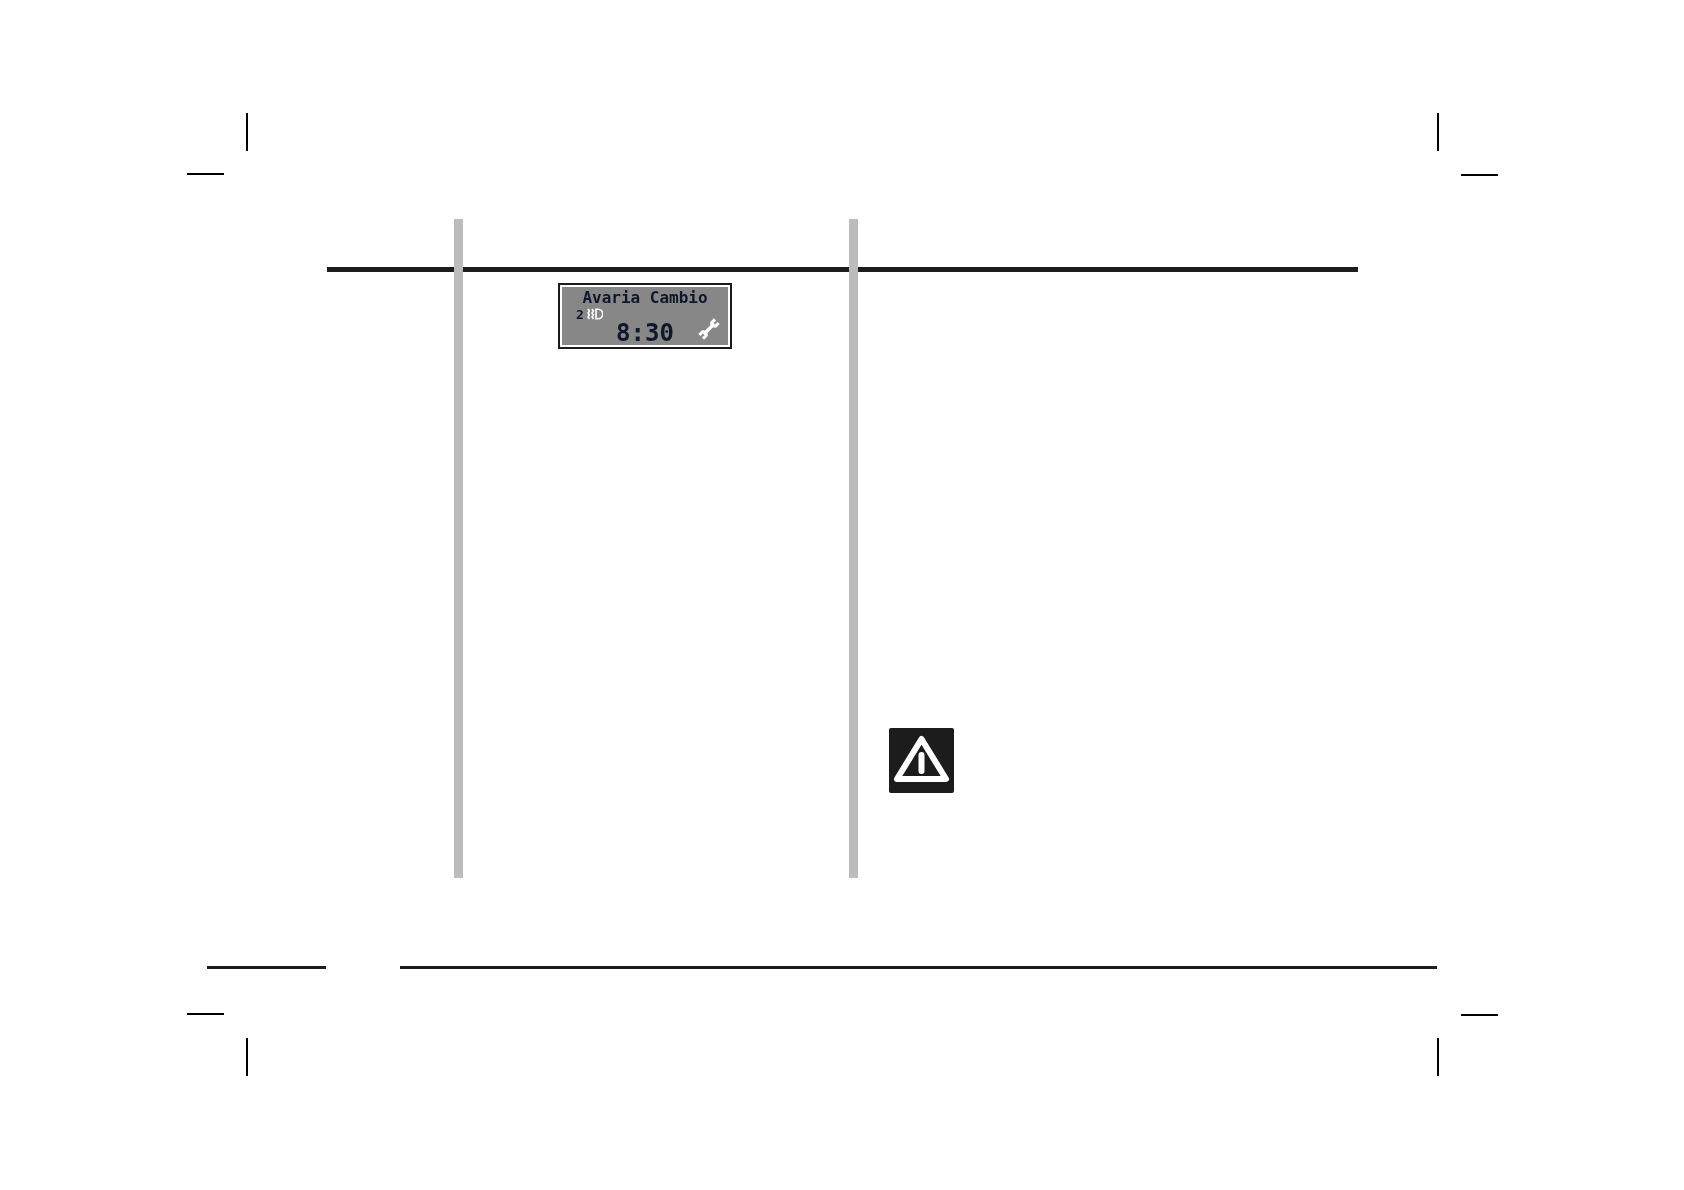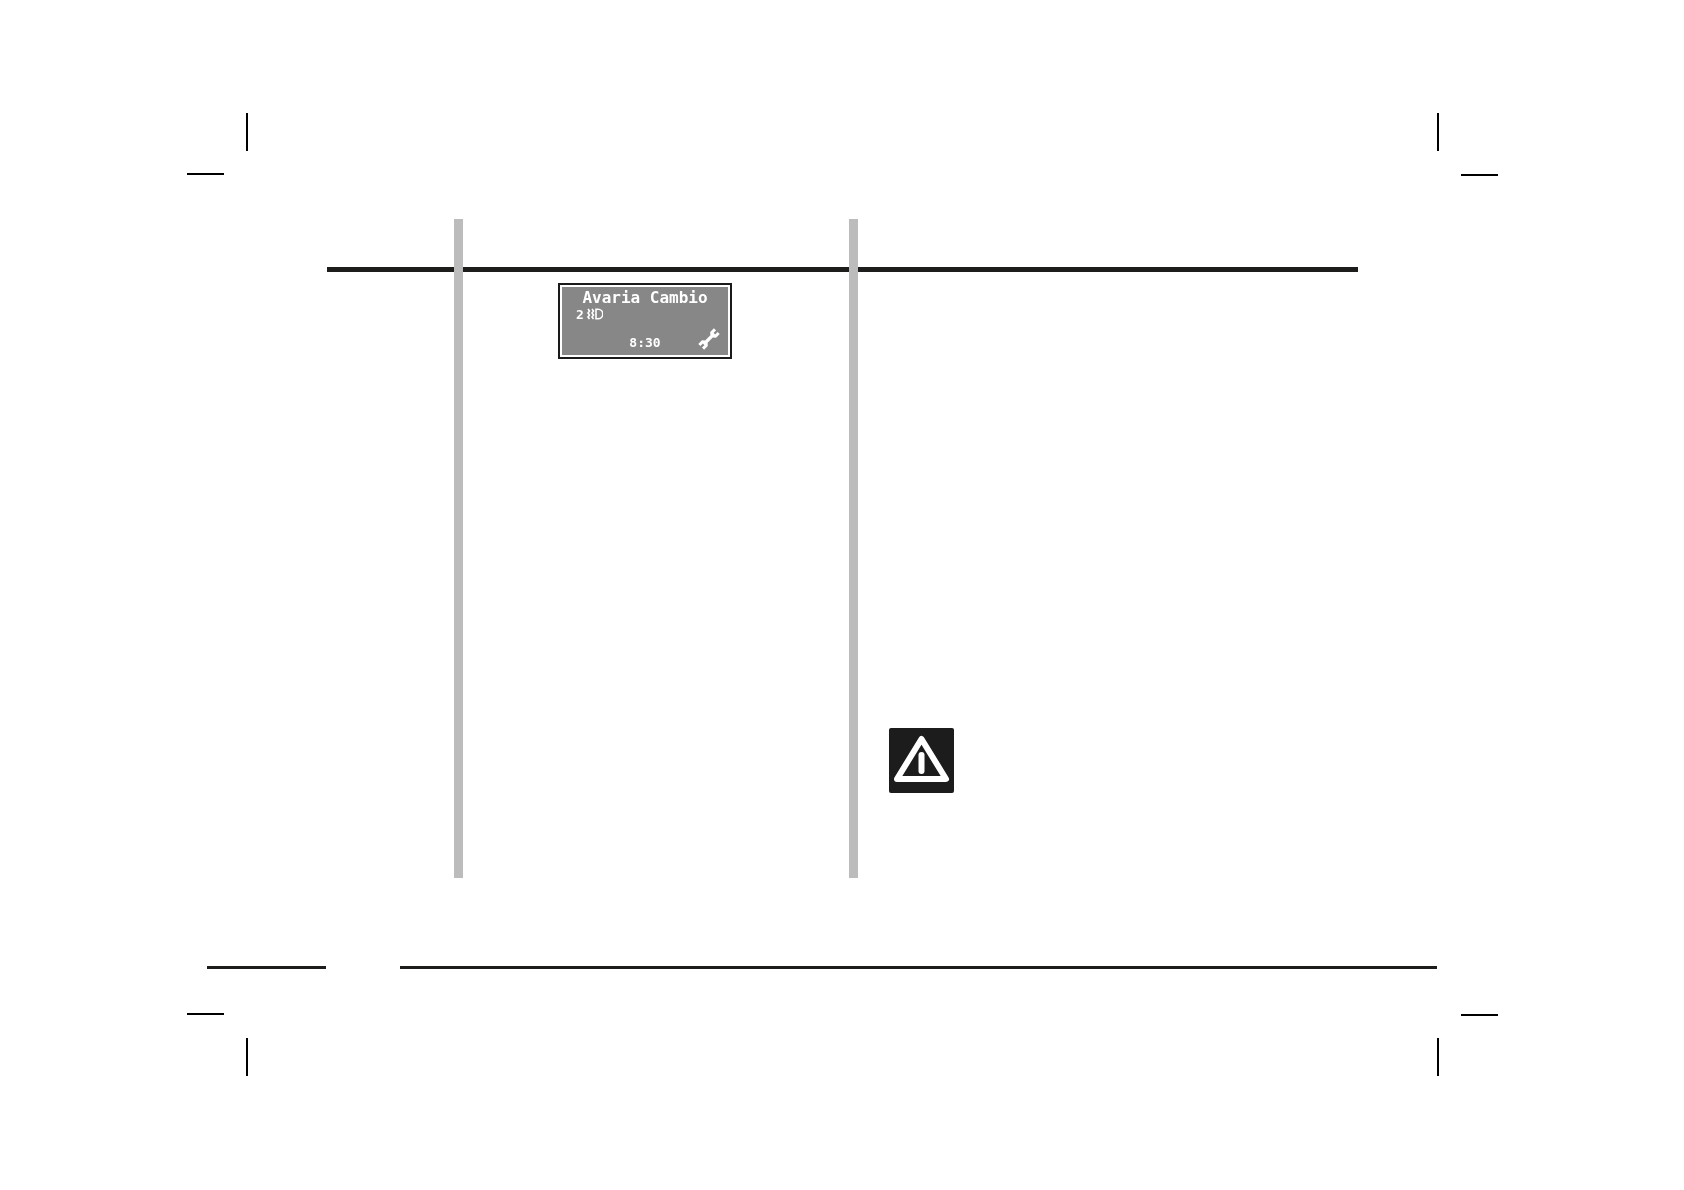--- a/index.html
+++ b/index.html
@@ -20,26 +20,26 @@
   #top-rule { left: 327px; top: 267px; width: 1031px; height: 5px; background: #1d1d1b; }
 
   
   .col-bar { top: 219px; width: 9px; height: 659px; background: #bcbcbc; }
   #col-bar-left  { left: 454px; }
   #col-bar-right { left: 849px; }
 
   
   #display {
     left: 558px; top: 283px;
-    width: 174px; height: 76px;
+    width: 174px; height: 66px;
     box-sizing: border-box;
     background: #878787;
     border: 2px solid #1a1a1a;
     box-shadow: inset 0 0 0 2px #ffffff;
-    color: #ffffff;
+    color: #0f172a;
     font-family: "DejaVu Sans Mono", "Liberation Mono", monospace;
     font-weight: bold;
     padding: 6px 8px 4px 8px;
   }
   #display .row1 {
     text-align: center;
     font-size: 16px;
     line-height: 14px;
     letter-spacing: 0px;
     white-space: nowrap;
@@ -50,21 +50,21 @@
     font-size: 13px;
     line-height: 12px;
     display: flex;
     align-items: center;
     gap: 2px;
   }
   #display .row3 {
     position: absolute;
     left: 0; right: 0; bottom: 6px;
     text-align: center;
-    font-size: 13px;
+    font-size: 24px;
     line-height: 16px;
   }
   #display { position: absolute; }
   #wrench {
     position: absolute;
     right: 8px; bottom: 5px;
     width: 26px; height: 26px;
   }
 
   

